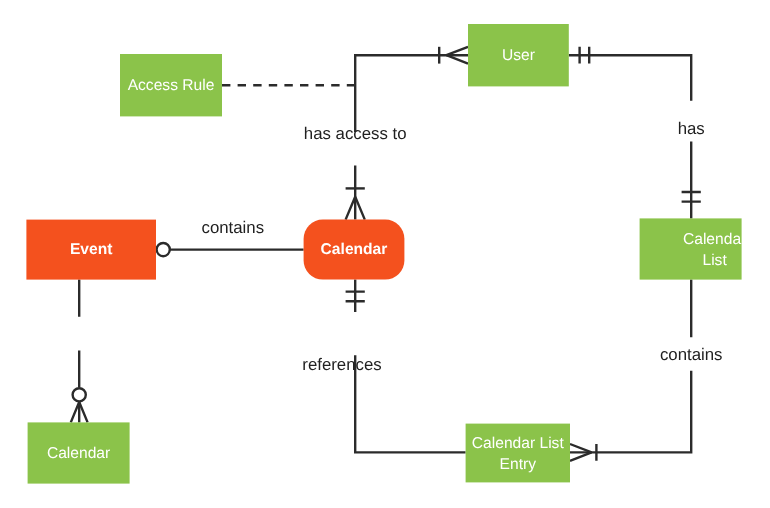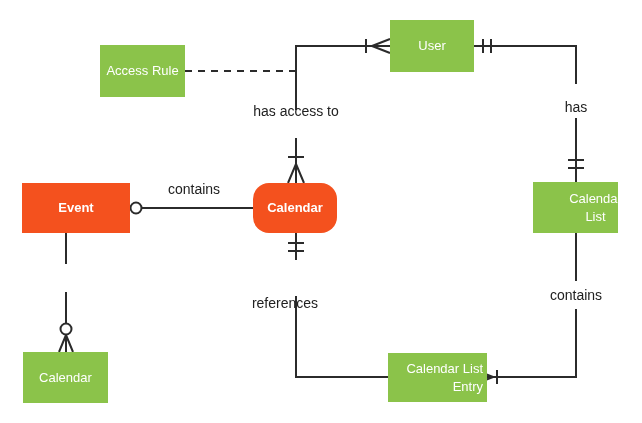--- a/index.html
+++ b/index.html
@@ -111,21 +111,21 @@
   </div>
 
   <div class="entity green" style="left:533px; top:182px; width:85px; height:51px;padding-left:44px;">
     <span>Calendar List</span>
   </div>
 
   <div class="entity green" style="left:23px; top:352px; width:85px; height:51px;">
     <span>Calendar</span>
   </div>
 
-  <div class="entity green" style="left:388px; top:353px; width:99px; height:49px;text-align:right;">
+  <div class="entity green" style="left:388px; top:353px; width:87px; height:49px;">
     <span>Calendar List Entry</span>
   </div>
 
   <div class="rel-label" style="left:236px; top:103px; width:120px;">has access to</div>
 
   <div class="rel-label" style="left:154px; top:181px; width:80px;">contains</div>
 
 
   <div class="rel-label" style="left:235px; top:275px; width:100px;margin-top:20px;">references</div>
 

